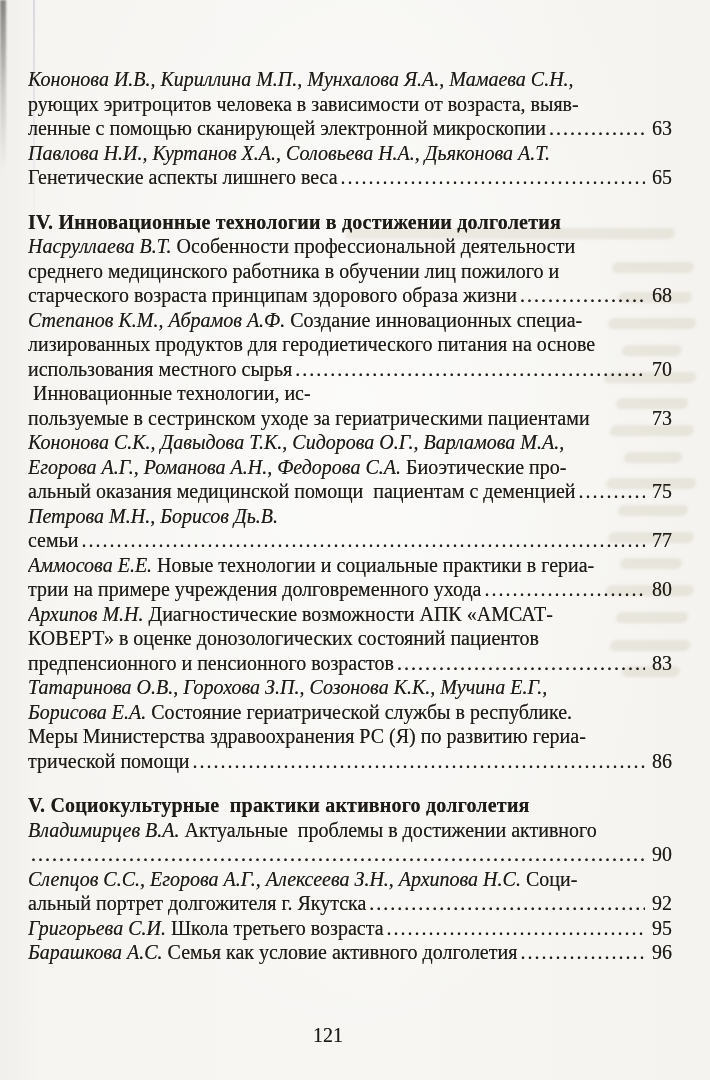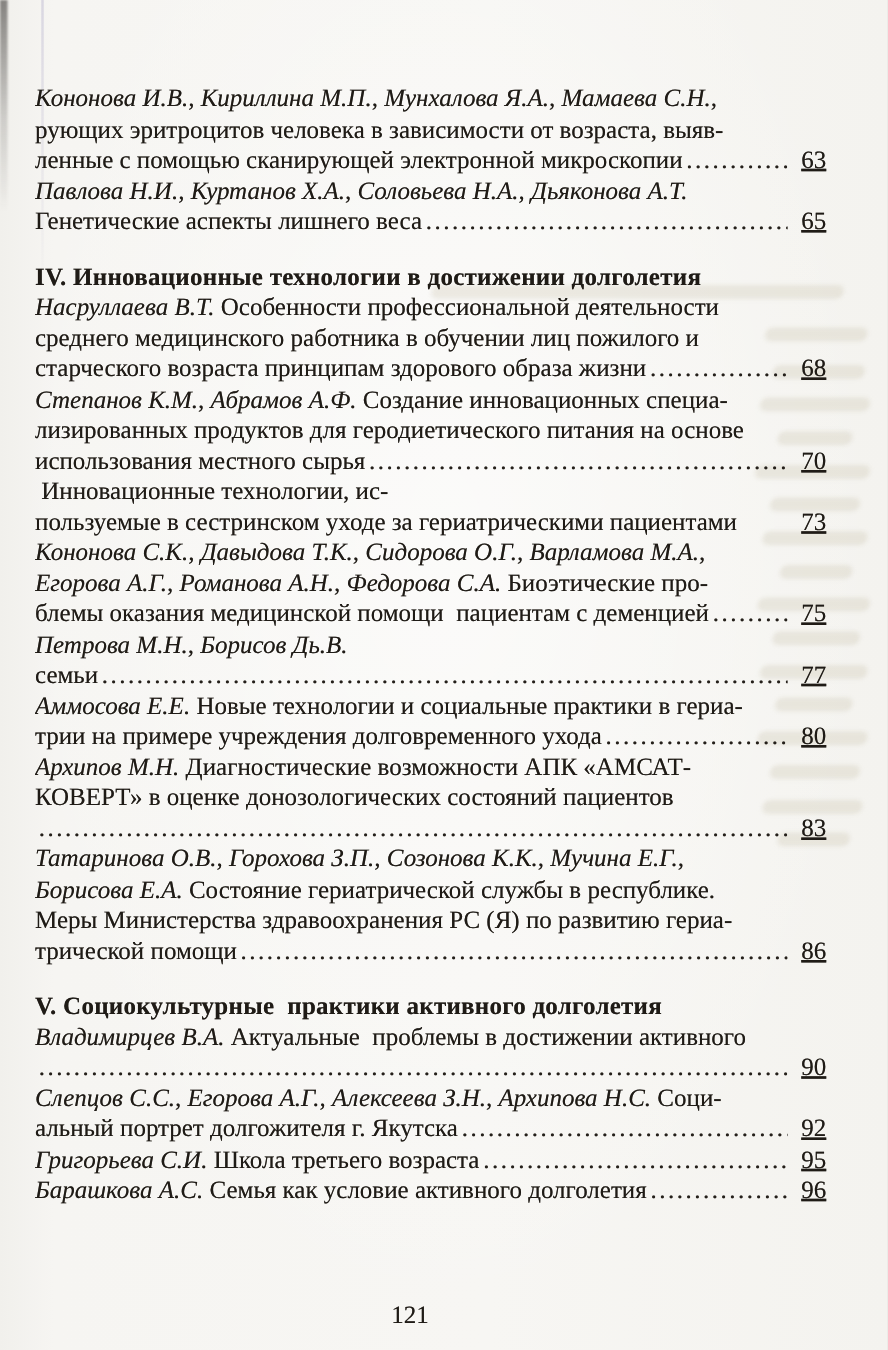--- a/index.html
+++ b/index.html
@@ -30,39 +30,38 @@
     filter:blur(.6px);
   }
   .bleed-mark{
     position:absolute;height:11px;border-radius:6px;
     background:rgba(160,150,112,.16);
     filter:blur(1.7px);
     transform:skewX(-9deg);
   }
   
   .content{
-    position:absolute;left:28px;top:67px;right:45px;
+    position:absolute;left:28px;top:67px;right:30px;
     font-size:20px;line-height:24.5px;
     text-shadow:0 0 .5px rgba(31,27,22,.65);
   }
   .line{display:flex;align-items:baseline;height:24.5px;overflow:hidden;}
   .line.gap{margin-top:20px;}
   .line.bold{font-weight:bold;letter-spacing:.2px;flex-direction:column;}
   .t{white-space:pre;flex:0 0 auto;}
   .t.em{font-style:italic;}
   .leader{
     flex:1 1 auto;min-width:0;overflow:hidden;white-space:nowrap;
     letter-spacing:2px;padding-left:3px;color:#241f1a;
   }
-  .pg{flex:0 0 auto;min-width:28px;text-align:center;padding-left:7px;text-decoration:underline;}
+  .pg{flex:0 0 auto;min-width:28px;text-align:left;padding-left:7px;}
   .folio{
     position:absolute;left:0;top:1024px;width:656px;
     text-align:center;font-size:20px;
     text-shadow:0 0 .5px rgba(31,27,22,.65);
-    margin-top:17px;
   }
 </style>
 </head>
 <body>
 
 <div class="page">
   <div class="edge-shadow"></div>
   <div class="crease"></div>
   <div id="bleed-layer">
       <div class="bleed-mark" style="left: 345px; top: 228px; width: 330px;"></div>
@@ -141,21 +140,21 @@
         <span class="pg">73</span>
       </div>
       <div class="line">
         <span class="t em">Кононова С.К., Давыдова Т.К., Сидорова О.Г., Варламова М.А.,</span>
       </div>
       <div class="line">
         <span class="t em">Егорова А.Г., Романова А.Н., Федорова С.А.</span>
         <span class="t"> Биоэтические про-</span>
       </div>
       <div class="line">
-        <span class="t">блемы оказания медицинской помощи  пациентам с деменцией</span>
+        <span class="t">альный оказания медицинской помощи  пациентам с деменцией</span>
         <span class="leader">........................................................................................................................................</span>
         <span class="pg">75</span>
       </div>
       <div class="line">
         <span class="t em">Петрова М.Н., Борисов Дь.В.</span>
       </div>
       <div class="line">
         <span class="t">семьи</span>
         <span class="leader">........................................................................................................................................</span>
         <span class="pg">77</span>
@@ -170,20 +169,21 @@
         <span class="pg">80</span>
       </div>
       <div class="line">
         <span class="t em">Архипов М.Н.</span>
         <span class="t"> Диагностические возможности АПК «АМСАТ-</span>
       </div>
       <div class="line">
         <span class="t">КОВЕРТ» в оценке донозологических состояний пациентов</span>
       </div>
       <div class="line">
+        <span class="t">предпенсионного и пенсионного возрастов</span>
         <span class="leader">........................................................................................................................................</span>
         <span class="pg">83</span>
       </div>
       <div class="line">
         <span class="t em">Татаринова О.В., Горохова З.П., Созонова К.К., Мучина Е.Г.,</span>
       </div>
       <div class="line">
         <span class="t em">Борисова Е.А.</span>
         <span class="t"> Состояние гериатрической службы в республике.</span>
       </div>

